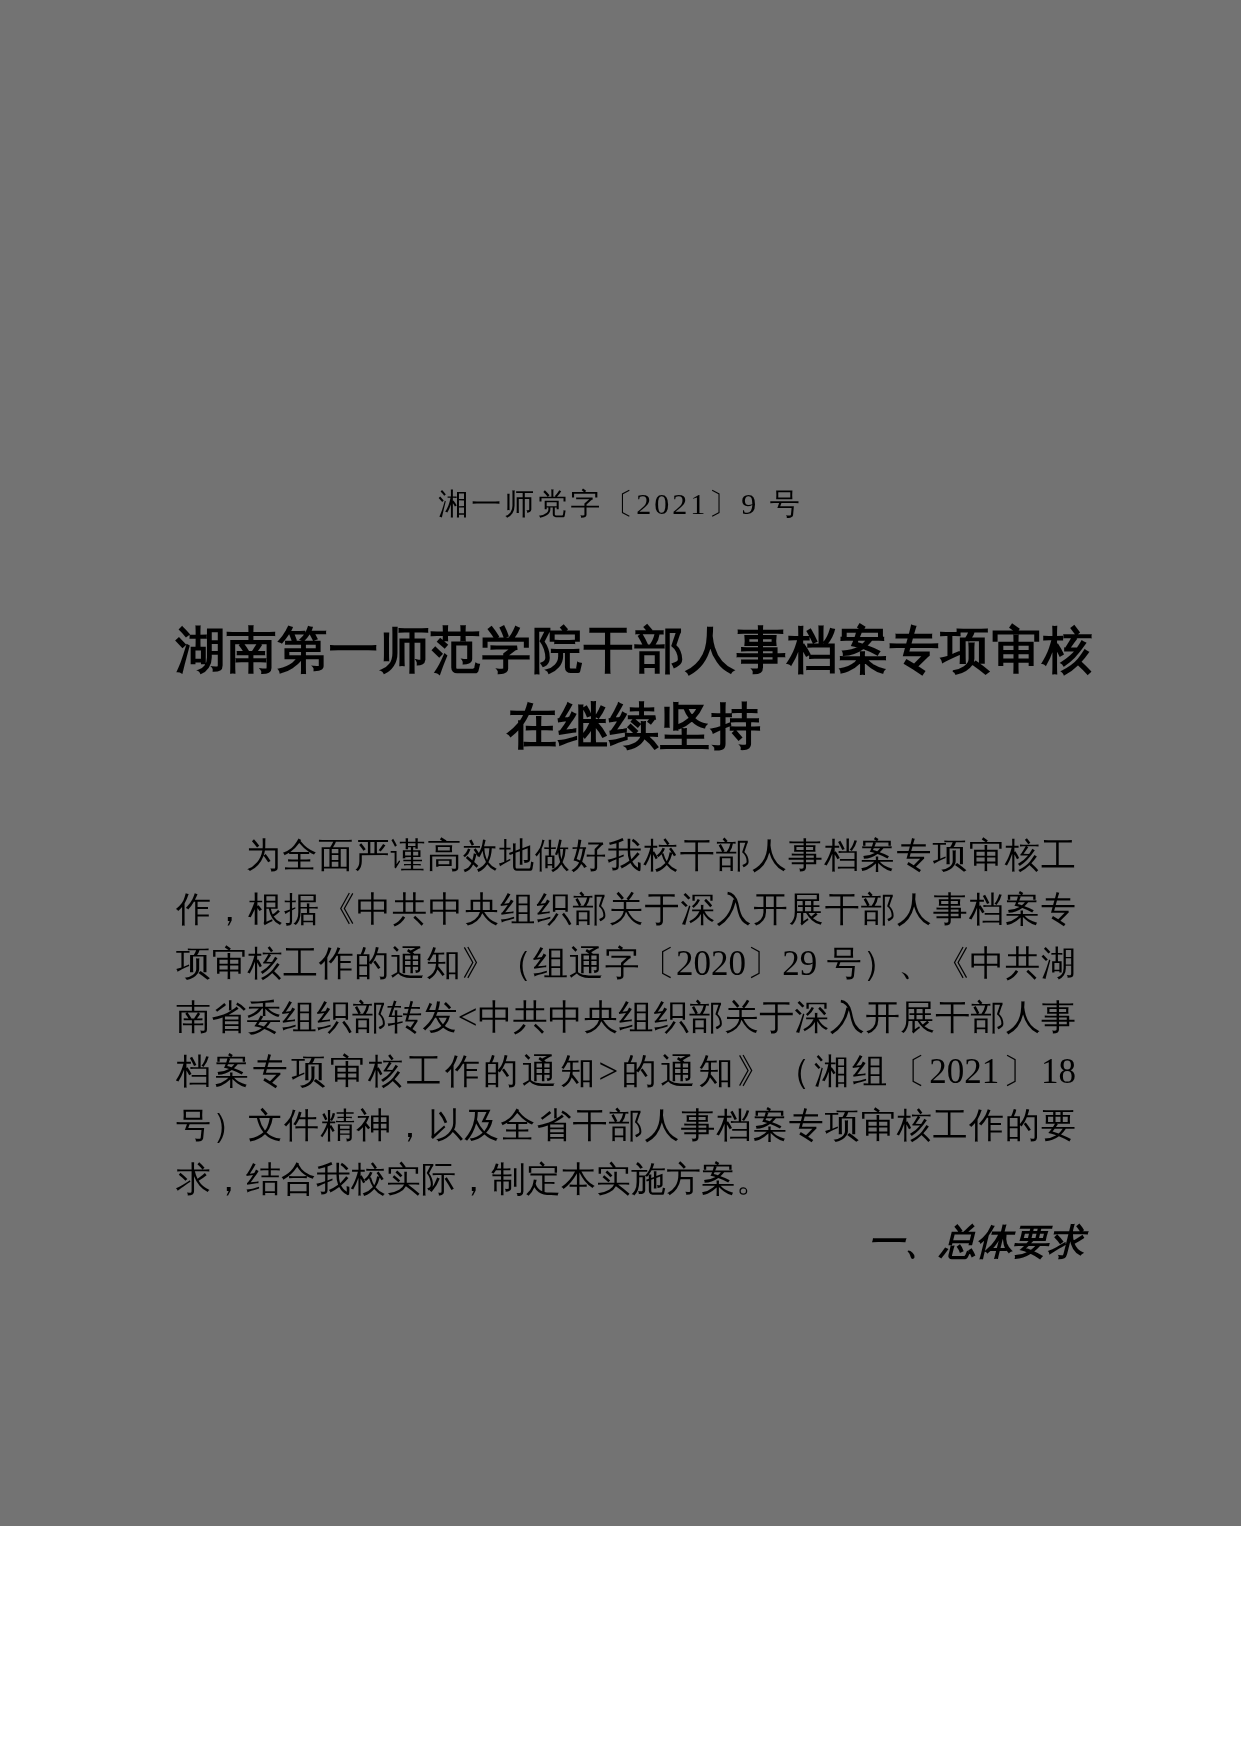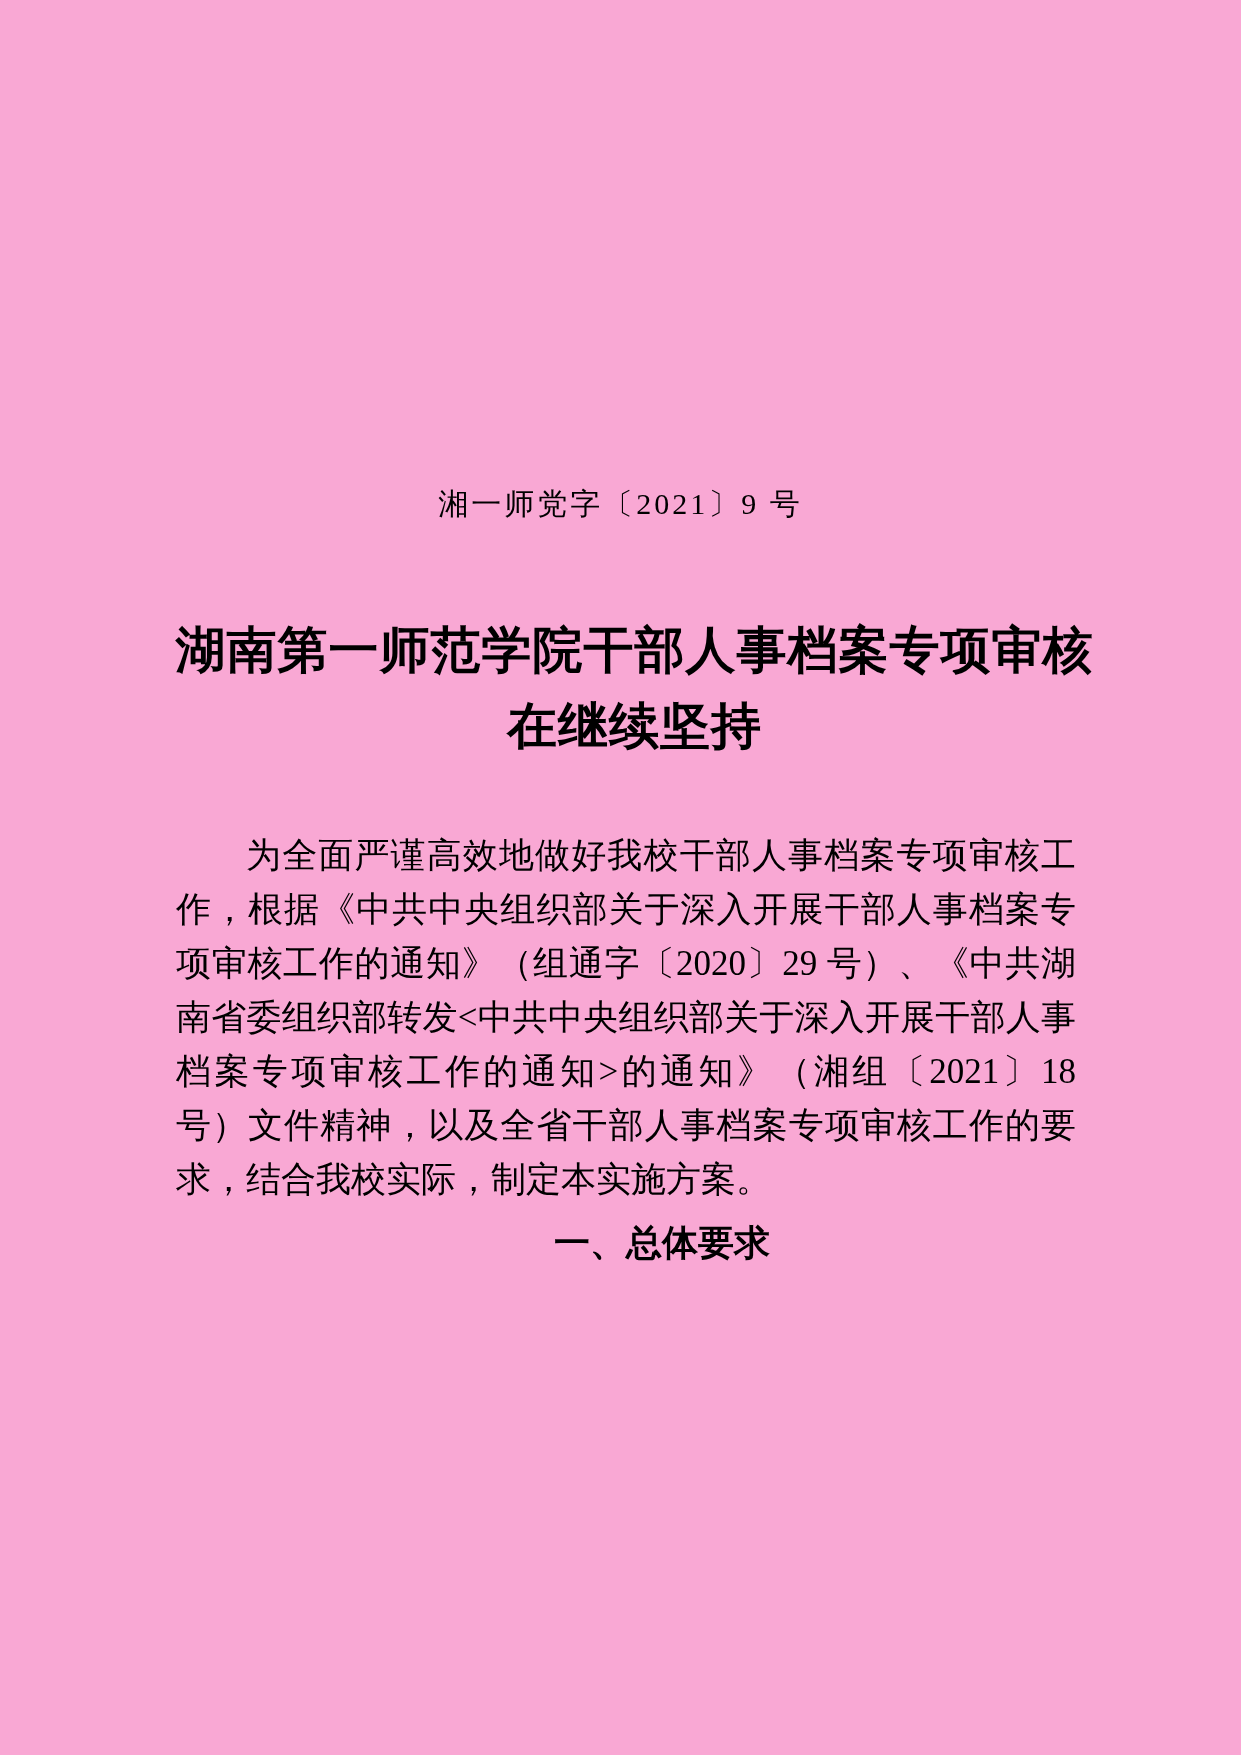--- a/index.html
+++ b/index.html
@@ -3,22 +3,22 @@
 <meta charset="utf-8">
 <style>
   html, body {
     margin: 0;
     padding: 0;
     background: #ffffff;
   }
   .page {
     position: relative;
     width: 1241px;
-    height: 1755px;
-    background: #f9a8d4;
+    height: 1526px;
+    background: #737373;
     color: #000000;
     font-family: "Liberation Serif", "DejaVu Serif", serif;
     overflow: hidden;
   }
   .doc-number {
     position: absolute;
     top: 484px;
     left: 0;
     width: 100%;
     text-align: center;
@@ -55,23 +55,24 @@
   .body-block p {
     margin: 8px;
     padding: 0;
     text-indent: 2em;
   }
   .section-heading {
     font-family: "Liberation Sans", "DejaVu Sans", sans-serif;
     font-weight: 700;
     font-size: 36px;
     line-height: 54px;
-    margin: 9px;
+    margin: 0;
     text-indent: 2em;
-    text-align: center;
+    text-align: right;
+    font-style: italic;
   }
 </style>
 </head>
 <body>
 
 <div class="page">
 
   <div class="doc-number">湘一师党字〔2021〕9 号</div>
 
   <h1 class="title">

